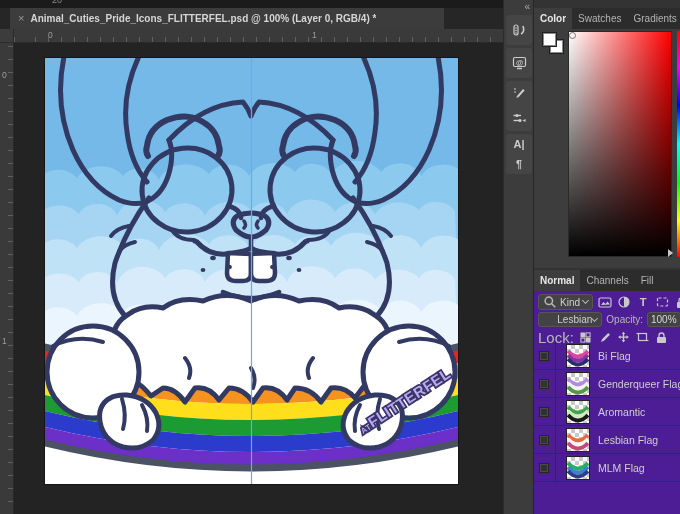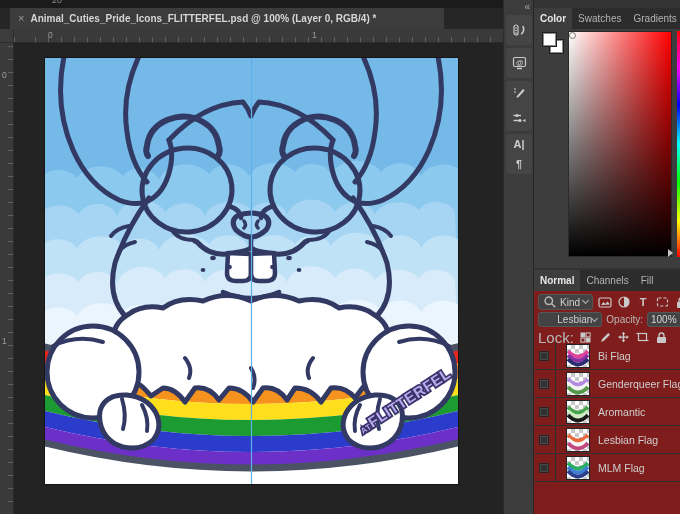--- a/index.html
+++ b/index.html
@@ -58,21 +58,21 @@
   .swatch.bg { left:7px; top:7px; } .swatch.fg { left:0; top:0; }
   .sat-field { position:absolute; left:34px; top:2px; width:104px; height:226px; border:1px solid #2a2a2a;
       background:linear-gradient(to bottom, rgba(0,0,0,0) 0%, #000 100%), linear-gradient(to right, #fff 0%, #ff0000 100%); }
   .picker-ring { position:absolute; left:0px; top:0px; width:7px; height:7px; border:1.5px solid #777; border-radius:50%; }
   .hue-bar { position:absolute; left:143px; top:2px; width:8px; height:226px;
       background:linear-gradient(to bottom,#ff0000 0%,#ff00ff 16%,#0000ff 33%,#00ffff 50%,#00ff00 67%,#ffff00 84%,#ff0000 100%); }
   .field-gripper { position:absolute; left:134px; top:220px; width:0; height:0;
       border-top:4px solid transparent; border-bottom:4px solid transparent; border-left:5px solid #c6c6c6; }
 
   .layers-tabs { top:270px; }
-  .layers-body { position:absolute; left:0; top:291px; width:147px; height:223px; background:#7f1d1d; }
+  .layers-body { position:absolute; left:0; top:291px; width:147px; height:223px; background:#4c1d95; }
   .lrow { position:absolute; left:0; width:147px; display:flex; align-items:center; }
   .filter-row { top:2px; height:18px; gap:5px; padding-left:4px; }
   .kind-box { display:flex; align-items:center; gap:3px; width:60px; height:16px; background:#434343;
       border:1px solid #565656; border-radius:3px; padding:0 4px; font-size:10px; color:#d0d0d0; }
   .kind-box .grow { flex:1; }
   .chev { width:5px; height:5px; border-right:1.4px solid #b5b5b5; border-bottom:1.4px solid #b5b5b5;
       transform:rotate(45deg); margin-top:-3px; flex:none; }
   .ficon { width:14px; height:14px; flex:none; display:flex; align-items:center; justify-content:center; }
   .blend-row { top:20px; height:17px; gap:4px; padding-left:4px; font-size:10px; }
   .blend-box { display:flex; align-items:center; width:91px; height:15px; background:#434343;

